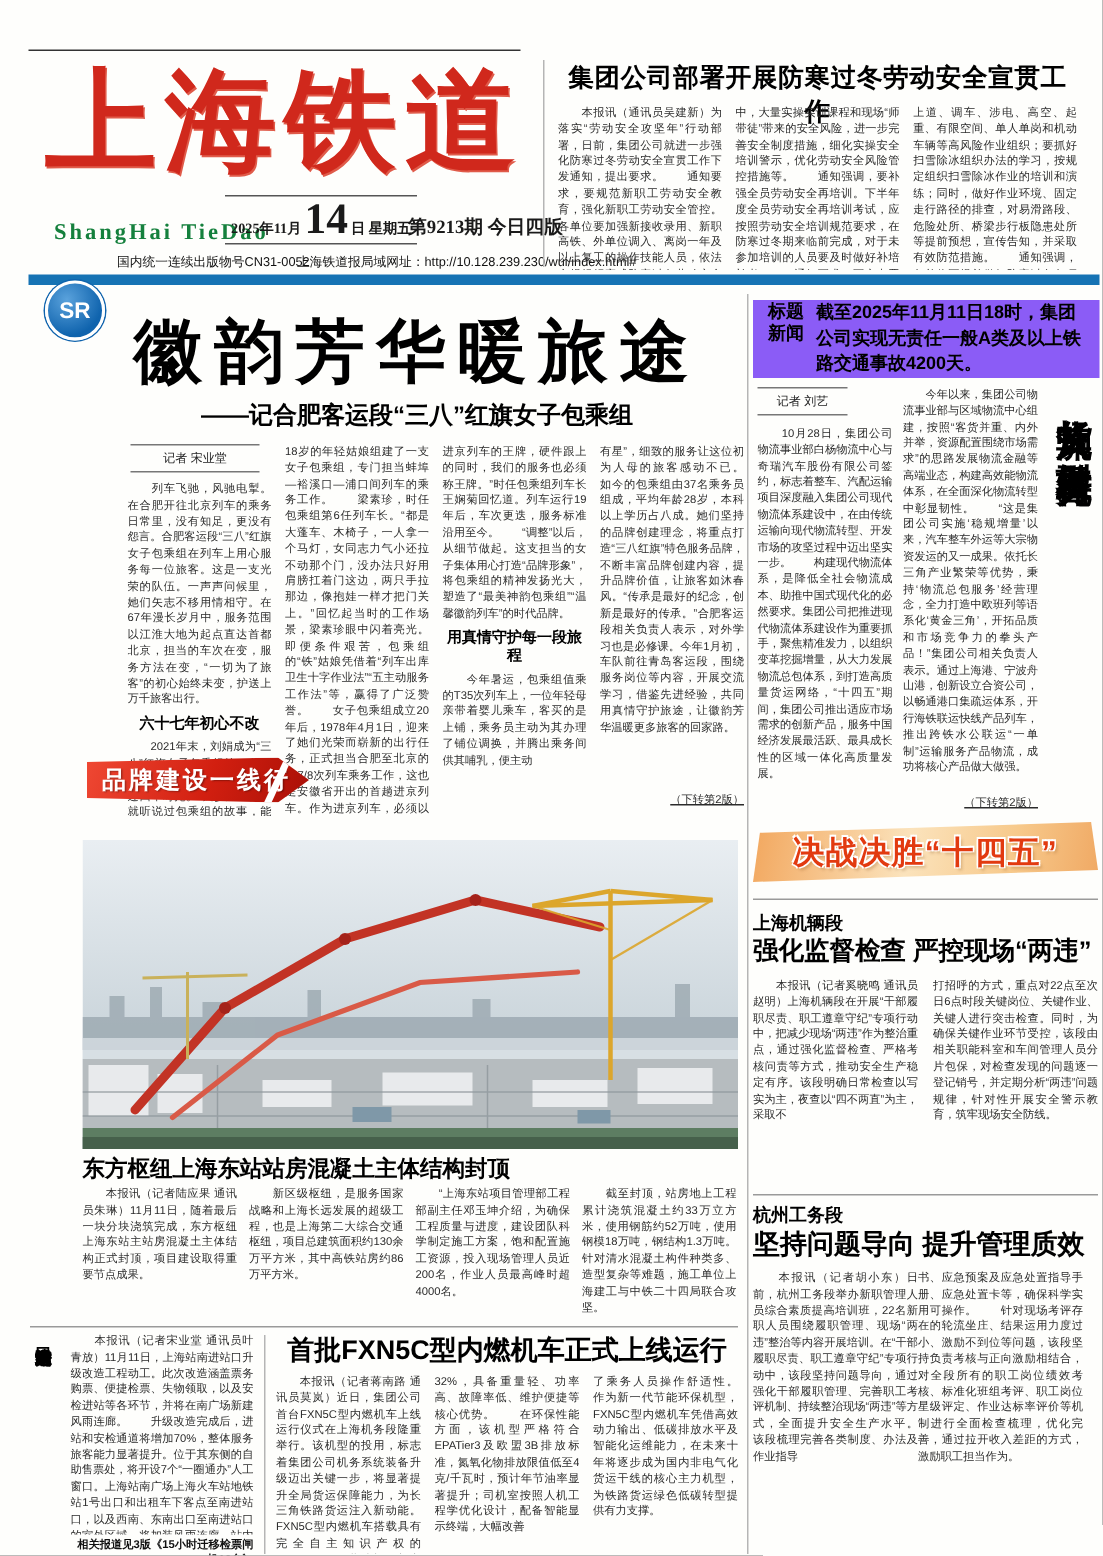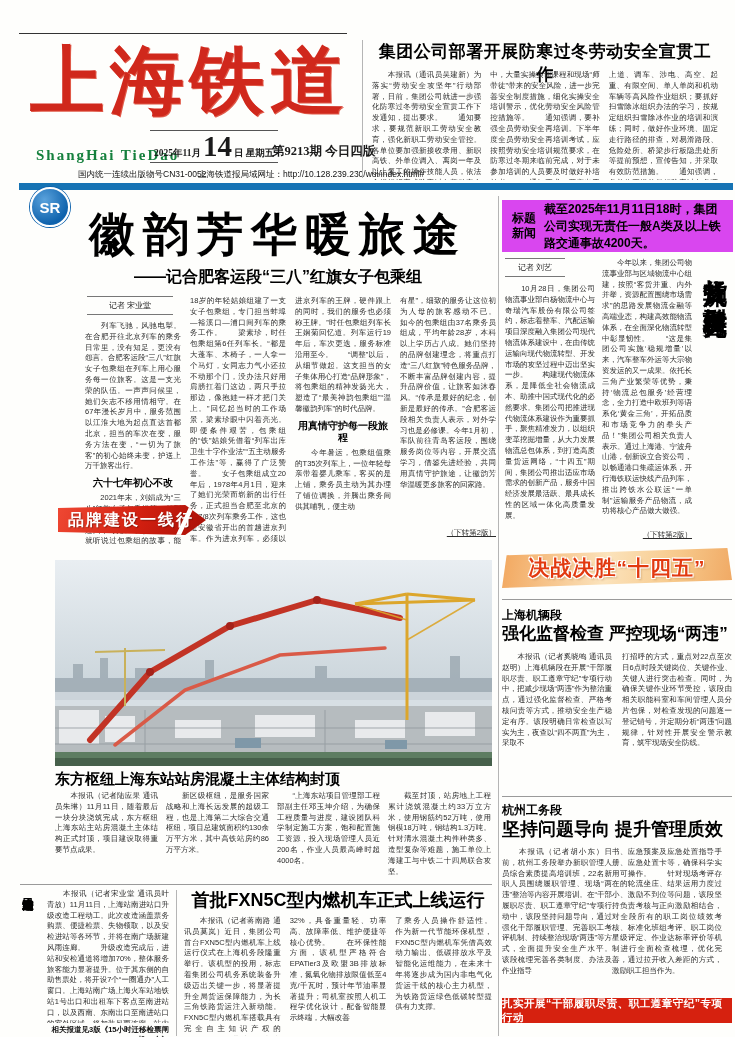--- a/index.html
+++ b/index.html
@@ -27,22 +27,22 @@
   .date-sm{font-size:9.5px;font-weight:bold;font-family:"Liberation Serif",serif;}
   .date-big{font-size:29px;font-weight:bold;font-family:"Liberation Serif",serif;line-height:1;}
   .issue{font-size:12.5px;font-weight:bold;font-family:"Liberation Serif",serif;}
   .pubinfo{font-size:8.5px;color:#111;}
   .bluebar{position:absolute;left:19px;top:183px;width:714px;height:7px;background:#1673b4;}
   .sr-logo{position:absolute;left:30px;top:156px;width:36px;height:36px;border-radius:50%;
            background:radial-gradient(circle at 35% 30%,#5aa2dc,#0f63ad 70%);z-index:5;
            display:flex;align-items:center;justify-content:center;color:#fff;
            font-weight:900;font-size:15px;border:2px solid #fff;box-shadow:0 0 0 1px #0f63ad;margin-top:31px;}
   
-  .tn-box{position:absolute;left:502px;top:200px;width:231px;height:52px;background:#d946ef;
-          display:flex;align-items:center;}
+  .tn-box{position:absolute;left:502px;top:200px;width:231px;height:52px;background:#8b5cf6;
+          display:flex;}
   .tn-label{font-size:12px;font-weight:bold;line-height:15px;margin:0 8px 0 10px;color:#000;}
   .tn-text{font-size:12px;font-weight:bold;line-height:17px;color:#000;width:178px;}
   
   .badge{position:absolute;left:58px;top:505px;width:148px;height:30px;
          background:linear-gradient(110deg,#ef4833 0%,#d21f10 55%,#a91007 100%);
          clip-path:polygon(0 10%,86% 0,100% 50%,86% 100%,0 90%);
          display:flex;align-items:center;justify-content:flex-start;z-index:6;}
   .badge span{color:#fff;font-weight:900;font-size:16px;letter-spacing:2px;padding-left:10px;
               text-shadow:1px 1px 1px rgba(0,0,0,.3);}
   .badge::after{content:"";position:absolute;right:18px;top:0;width:5px;height:100%;
@@ -246,17 +246,14 @@
   </div>
 
   <div class="hline" style="left:502px;top:796px;width:230px;"></div>
   <div class="abs kicker" style="left:502px;top:802px;">杭州工务段</div>
   <div class="abs art-head" style="left:502px;top:817px;width:230px;font-size:18px;">坚持问题导向 提升管理质效</div>
   <div class="abs cols" style="left:502px;top:847px;width:230px;height:144px;">
     <div class="body-text" style="width:110px;height:144px;">　　本报讯（记者胡小东）日前，杭州工务段举办新职管理人员综合素质提高培训班，22名新职人员围绕履职管理、现场“两违”整治等内容开展培训。在“干部履职尽责、职工遵章守纪”专项行动中，该段坚持问题导向，通过强化干部履职管理、完善职工考评机制、持续整治现场“两违”等方式，全面提升安全生产水平。　　该段梳理完善各类制度、办法及作业指导</div>
     <div class="body-text" style="width:110px;height:144px;">书、应急预案及应急处置指导手册、应急处置卡等，确保科学实用可操作。　　针对现场考评存在的轮流坐庄、结果运用力度过小、激励不到位等问题，该段坚持负责考核与正向激励相结合，对全段所有的职工岗位绩效考核、标准化班组考评、职工岗位星级评定、作业达标率评价等机制进行全面检查梳理，优化完善，通过拉开收入差距的方式，激励职工担当作为。</div>
   </div>
 
-  <div class="band">
-      <span>扎实开展“干部履职尽责、职工遵章守纪”专项行动</span>
-    </div>
 
 </div>
 
 </body></html>

